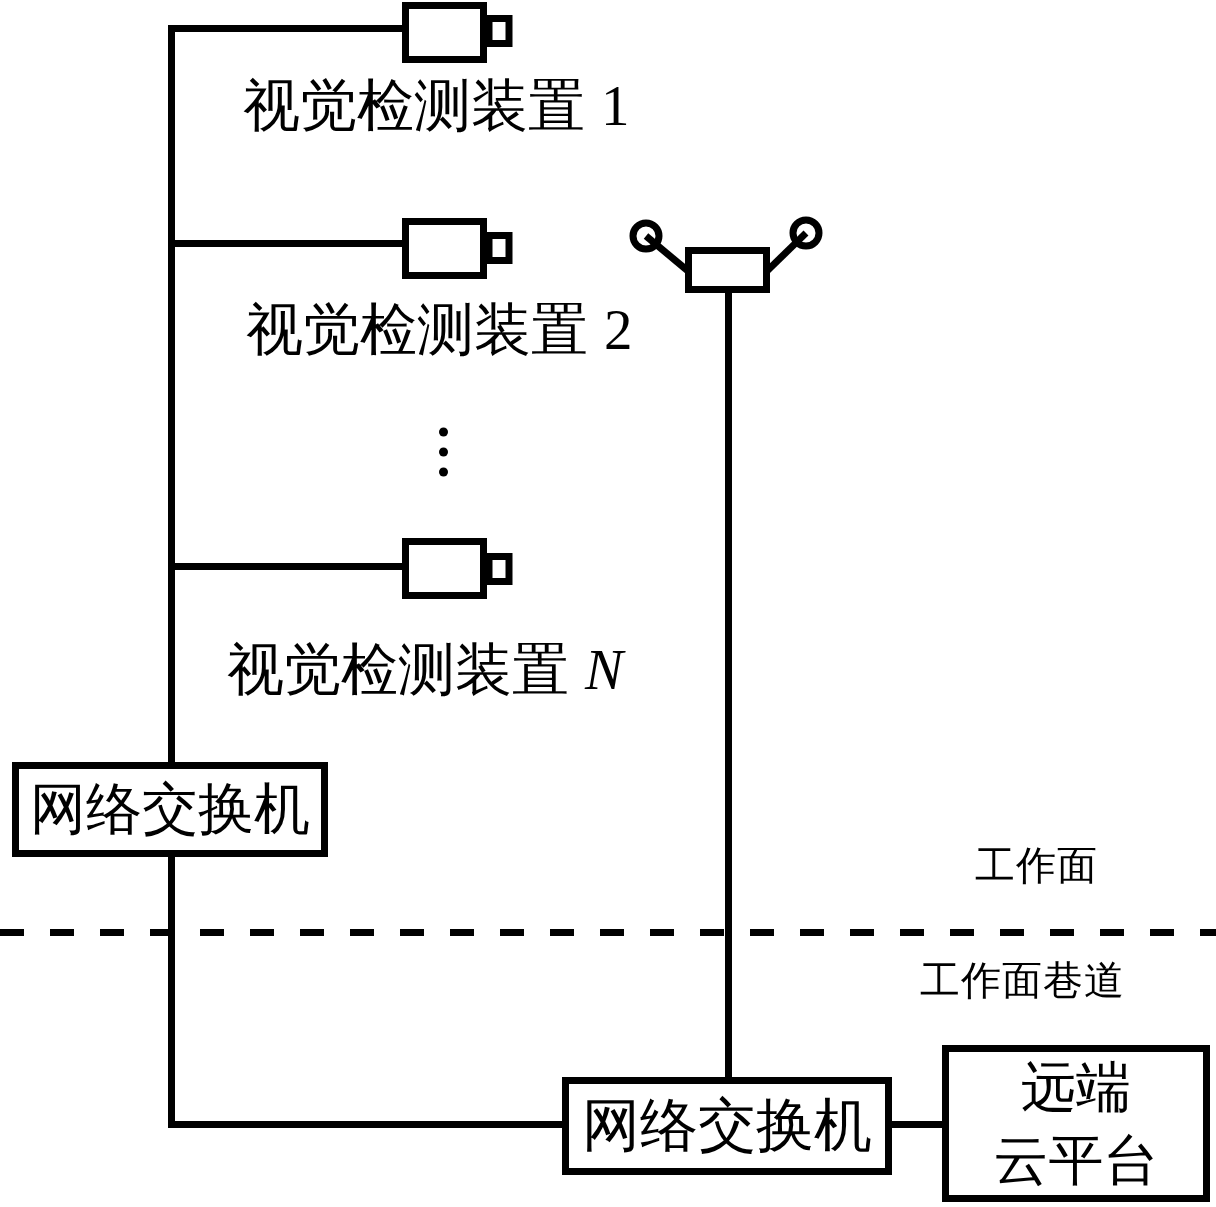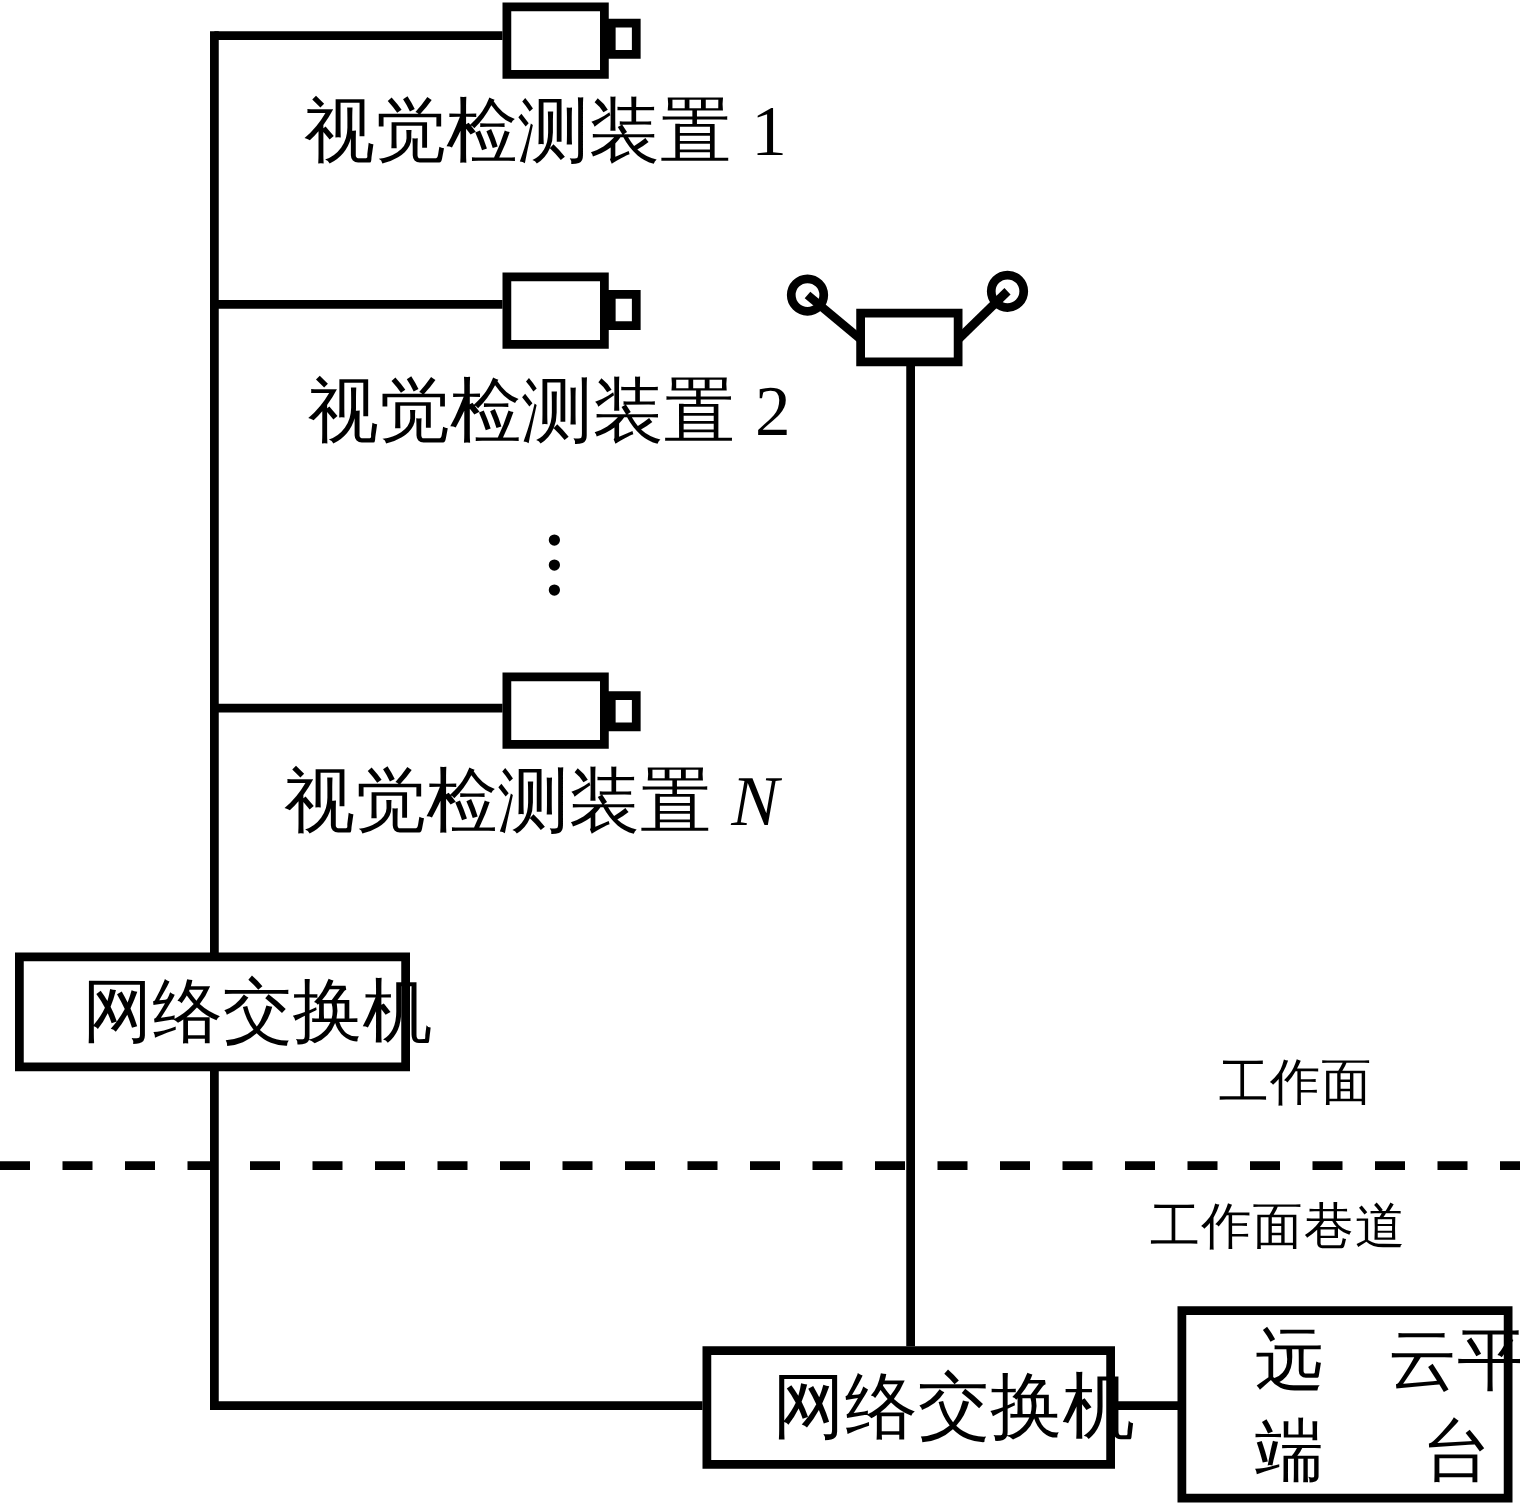--- a/index.html
+++ b/index.html
@@ -31,26 +31,26 @@
   .device-label .num { margin-left: 16px; }
   .device-label .num.italic { font-style: italic; }
   .shearer-label { font-size: 54px; letter-spacing: 4px; }
   .zone-label { font-size: 40px; letter-spacing: 1px; }
   .box-label {
     position: absolute;
     display: flex;
     align-items: center;
     justify-content: center;
     text-align: center;
-    padding-left: 36px;
   }
   .switch-top-label    { left: 12px;  top: 762px;  width: 316px; height: 95px;  font-size: 56px; }
   .switch-bottom-label { left: 562px; top: 1077px; width: 330px; height: 98px;  font-size: 58px; }
   .cloud-label {
     left: 942px; top: 1045px; width: 268px; height: 157px;
+    flex-direction: column;
     font-size: 55px;
     line-height: 73px;
   }
 </style>
 </head>
 <body>
 
 <div id="canvas">
 
   <svg id="diagram-svg" width="1216" height="1207" viewBox="0 0 1216 1207">
@@ -94,21 +94,21 @@
   </svg>
 
   <div class="lbl device-label" style="left:243px; top:76px;">
     <span>视觉检测装置</span><span class="num">1</span>
   </div>
 
   <div class="lbl device-label" style="left:246px; top:300px;">
     <span>视觉检测装置</span><span class="num">2</span>
   </div>
 
-  <div class="lbl device-label" style="left:227px; top:612px;">
+  <div class="lbl device-label" style="left:227px; top:640px;">
     <span>视觉检测装置</span><span class="num italic">N</span>
   </div>
 
 
   <div class="lbl zone-label" style="left:975px; top:845px;">工作面</div>
   <div class="lbl zone-label" style="left:920px; top:960px;">工作面巷道</div>
 
   <div class="box-label switch-top-label">网络交换机</div>
   <div class="box-label switch-bottom-label">网络交换机</div>
 

